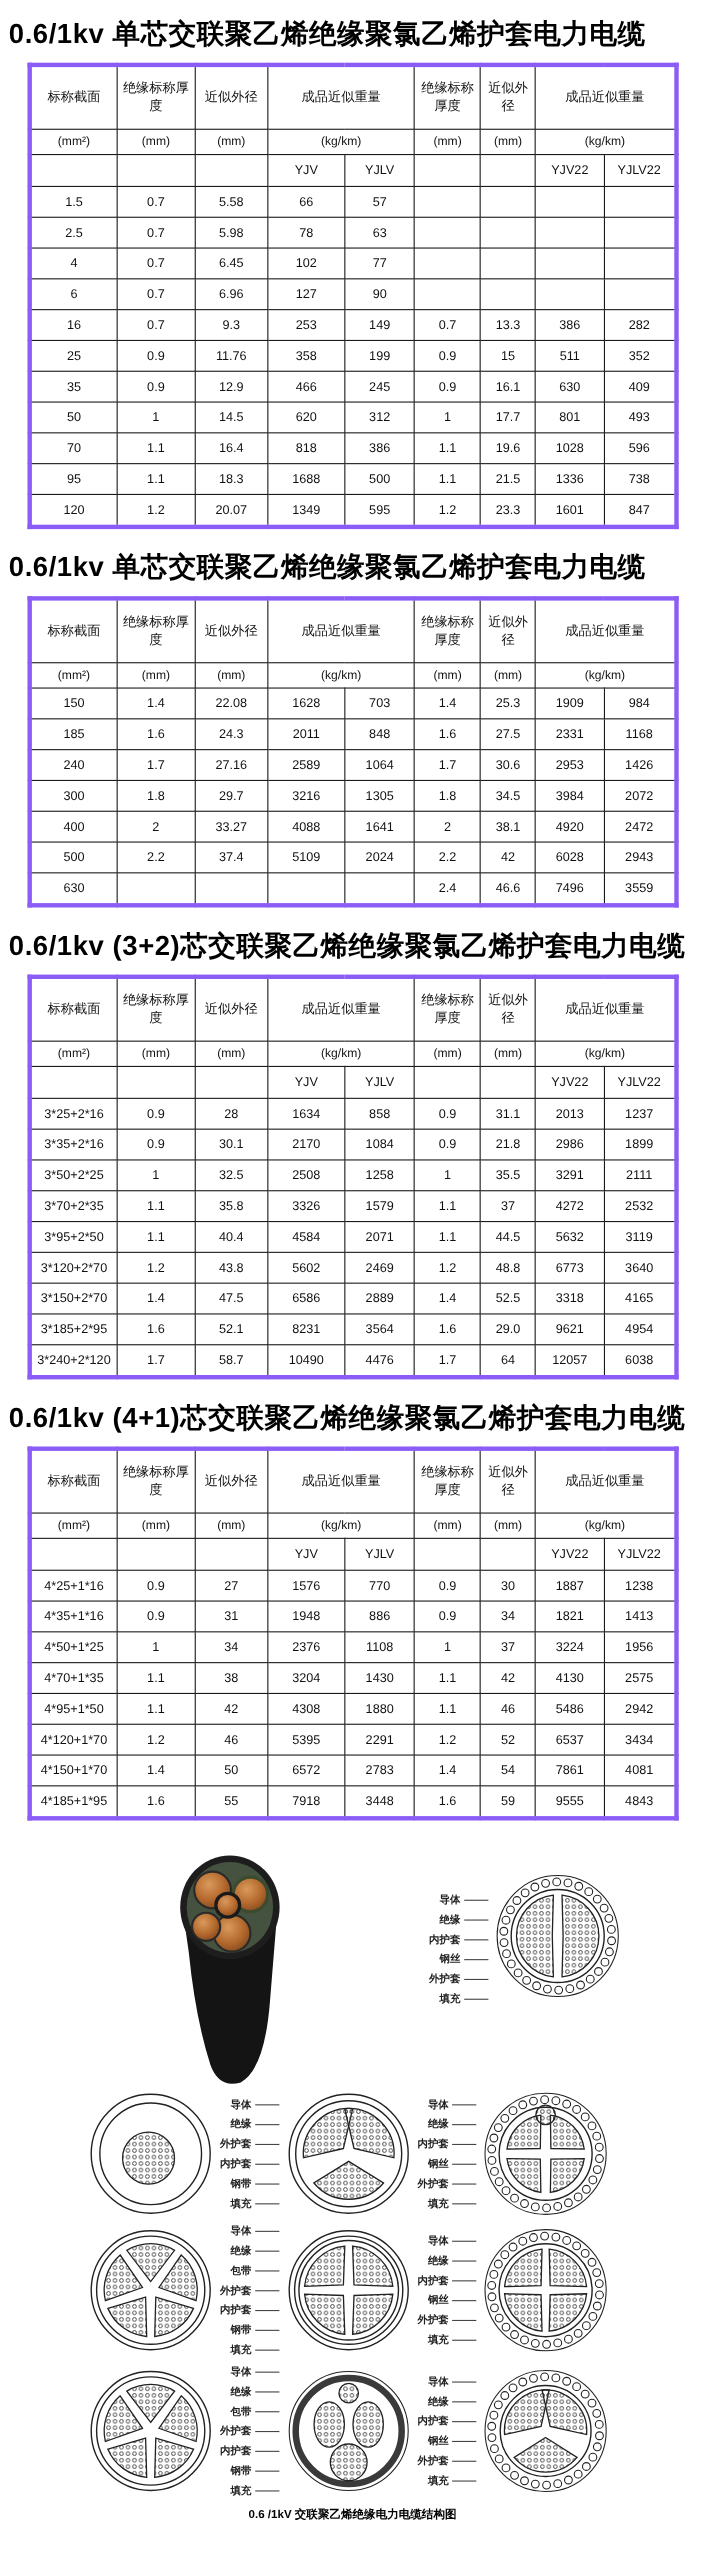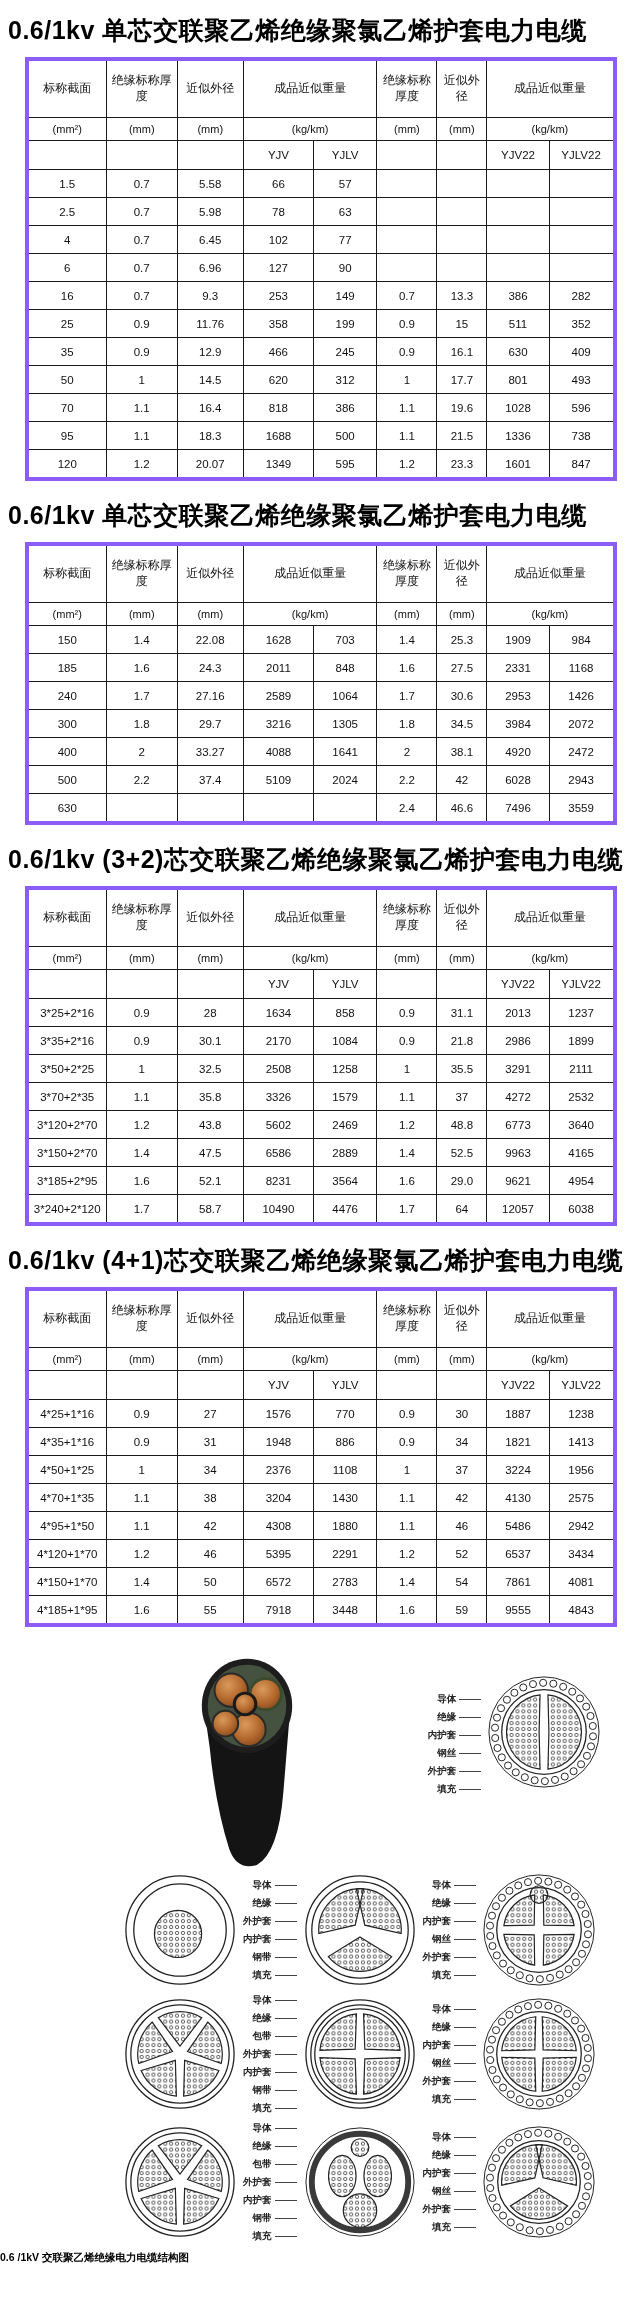--- a/index.html
+++ b/index.html
@@ -9,32 +9,32 @@
   table.spec{width:592px;margin:0 auto 18px auto;border-collapse:collapse;table-layout:fixed;}
   table.spec th,table.spec td{border:1px solid #1a1a1a;text-align:center;vertical-align:middle;
     font-size:11.5px;font-weight:normal;color:#111;padding:2px 1px;overflow:hidden;}
   table.spec{border:4px solid #8b5cf6;}
   table.spec tr.hrow th{height:52px;font-size:12px;line-height:1.3;}
   table.spec tr.urow td{height:18px;font-size:11px;}
   table.spec tr.trow td{height:24px;font-size:11.5px;}
   table.spec tr.drow td{height:23px;}
   
   .diagram-section{margin-top:10px;}
-  .diag-row{display:flex;justify-content:center;align-items:center;margin:2px 0;}
+  .diag-row{display:flex;justify-content:flex-start;align-items:center;margin:2px 0;}
   .diag-row.ra{align-items:flex-start;margin-left:150px;}
   .diag-row.ra .label-col{margin-top:45px;}
   .diag-row.ra .dwrap{margin-top:28px;}
   .diag-row.rb{margin-left:78px;}
   .label-col{display:flex;flex-direction:column;justify-content:center;margin:0 4px;}
   .dlabel{display:flex;align-items:center;justify-content:flex-end;margin:2.5px 0;}
   .dlabel-text{font-size:9.5px;color:#222;font-weight:bold;white-space:nowrap;}
   .dlabel-line{display:inline-block;width:22px;border-top:1px solid #444;margin-left:3px;}
   .dwrap{line-height:0;}
   .photo-wrap{margin-right:118px;line-height:0;}
-  .diag-caption{text-align:left;font-size:10.5px;font-weight:bold;color:#000;margin:6px 0 4px 0;}
+  .diag-caption{text-align:center;font-size:10.5px;font-weight:bold;color:#000;margin:6px 0 4px 0;}
   
   .footer{padding:6px 14px 26px 14px;position:relative;}
 </style>
 </head>
 <body>
 
 <svg width="0" height="0" style="position:absolute">
   <defs>
     <pattern id="dp" patternUnits="userSpaceOnUse" width="6" height="6">
       <circle cx="3" cy="3" r="1.7" fill="none" stroke="#333" stroke-width="0.8"></circle>
@@ -415,39 +415,50 @@
           <td>1.1</td>
           <td>35.8</td>
           <td>3326</td>
           <td>1579</td>
           <td>1.1</td>
           <td>37</td>
           <td>4272</td>
           <td>2532</td>
         </tr>
         <tr class="drow">
+          <td>3*95+2*50</td>
+          <td>1.1</td>
+          <td>40.4</td>
+          <td>4584</td>
+          <td>2071</td>
+          <td>1.1</td>
+          <td>44.5</td>
+          <td>5632</td>
+          <td>3119</td>
+        </tr>
+        <tr class="drow">
           <td>3*120+2*70</td>
           <td>1.2</td>
           <td>43.8</td>
           <td>5602</td>
           <td>2469</td>
           <td>1.2</td>
           <td>48.8</td>
           <td>6773</td>
           <td>3640</td>
         </tr>
         <tr class="drow">
           <td>3*150+2*70</td>
           <td>1.4</td>
           <td>47.5</td>
           <td>6586</td>
           <td>2889</td>
           <td>1.4</td>
           <td>52.5</td>
-          <td>9963</td>
+          <td>3318</td>
           <td>4165</td>
         </tr>
         <tr class="drow">
           <td>3*185+2*95</td>
           <td>1.6</td>
           <td>52.1</td>
           <td>8231</td>
           <td>3564</td>
           <td>1.6</td>
           <td>29.0</td>

